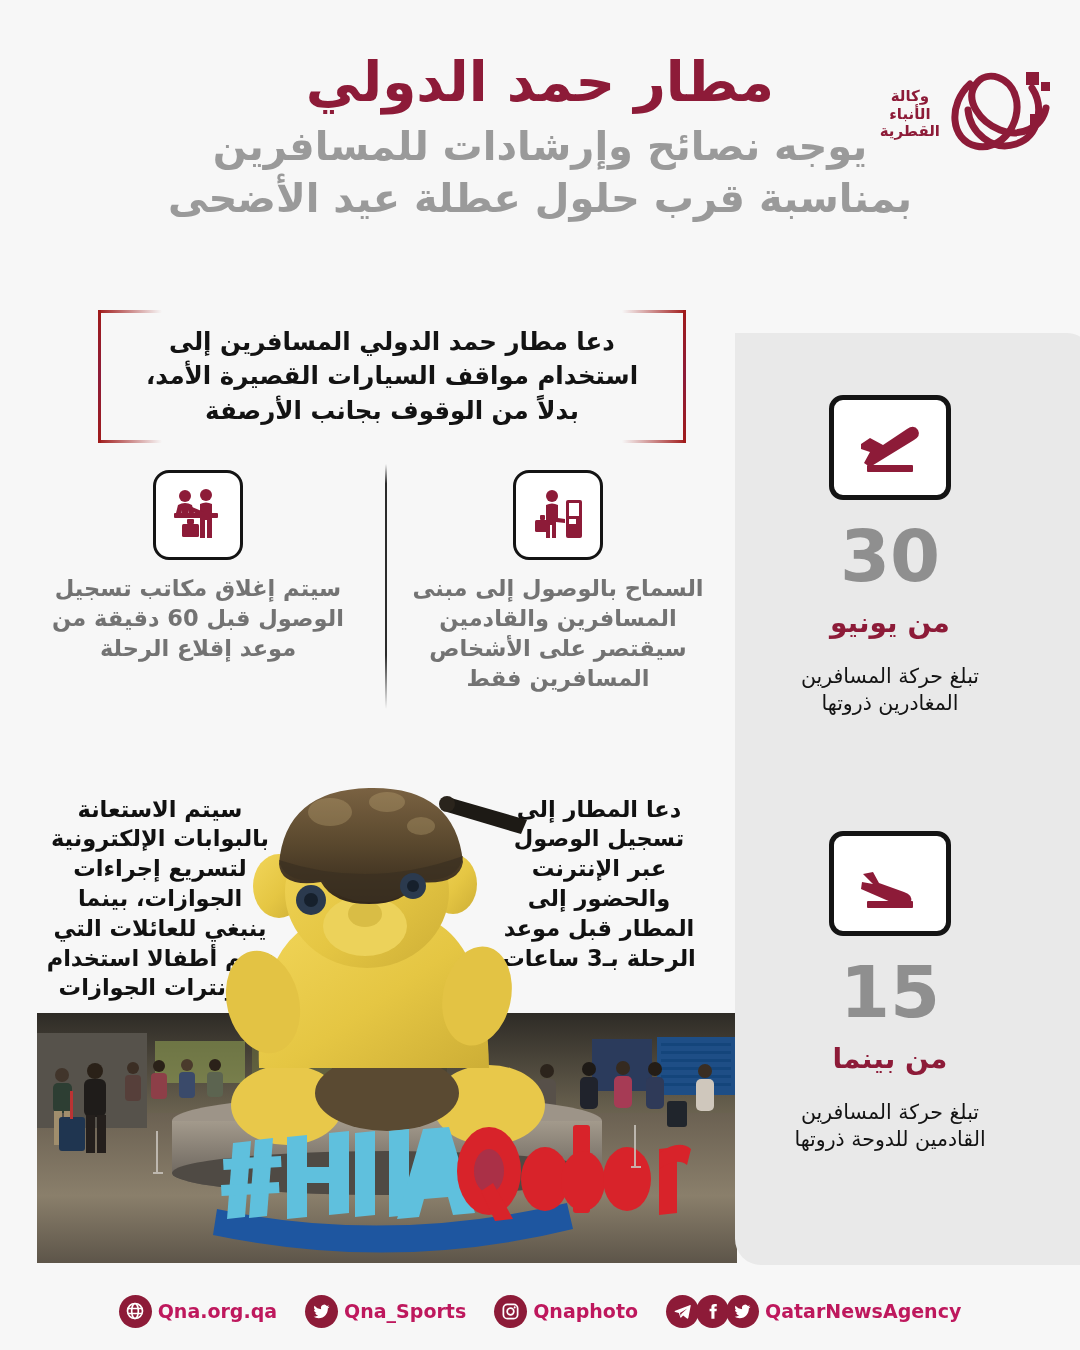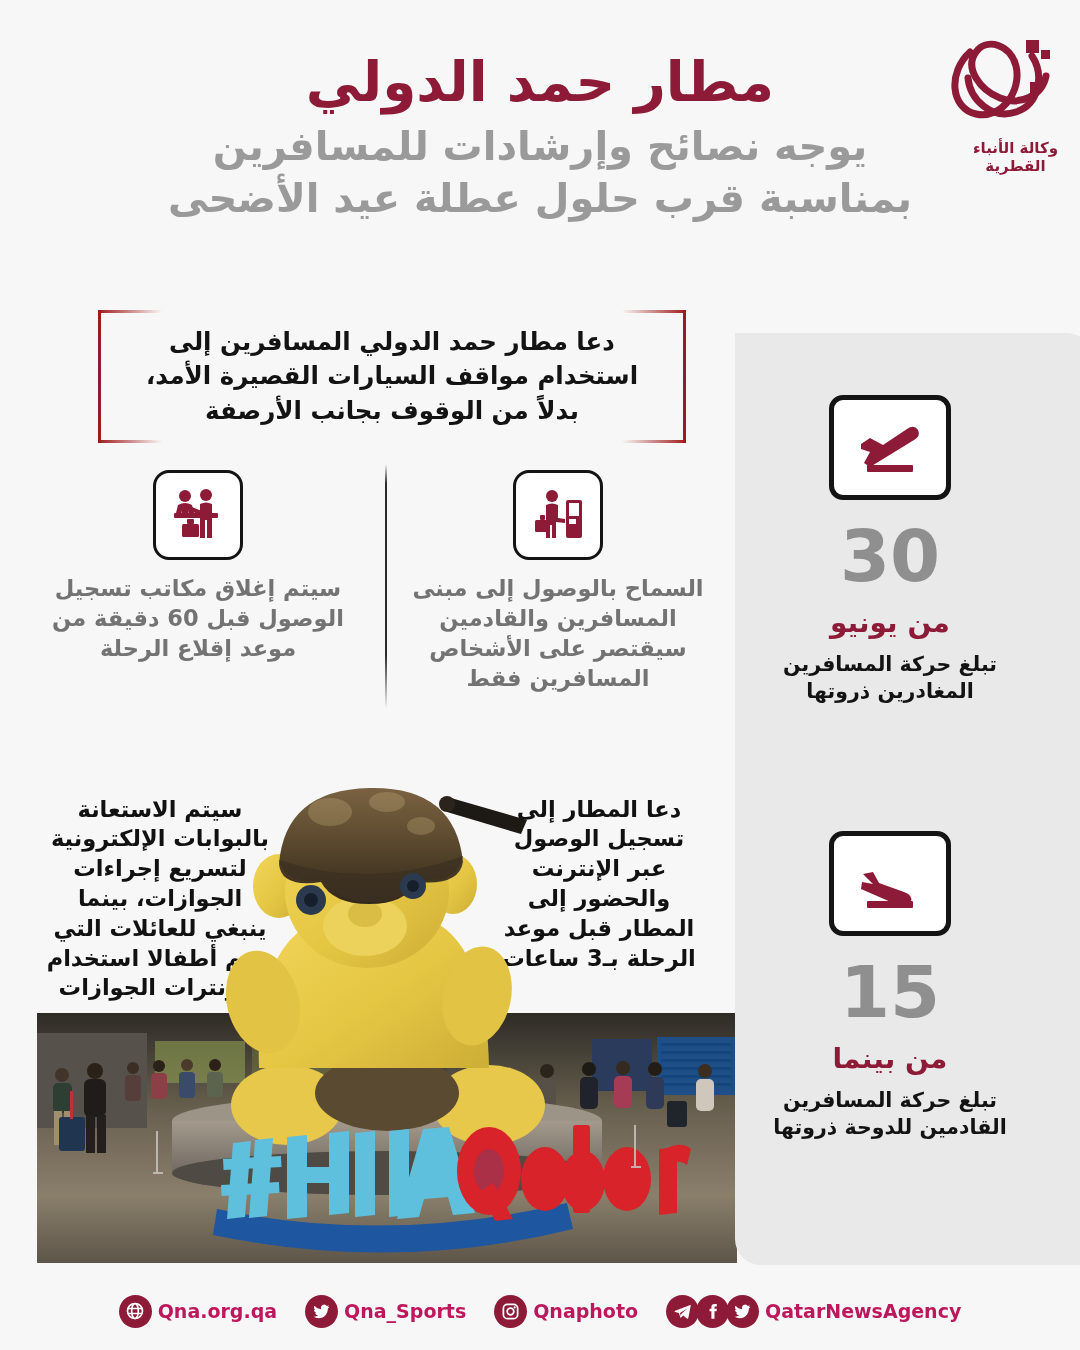--- a/index.html
+++ b/index.html
@@ -7,21 +7,21 @@
   body{
     width:1080px;height:1350px;
     background:#f7f7f7;
     font-family:"DejaVu Sans","Liberation Sans",sans-serif;
     overflow:hidden;position:relative;
   }
   .stage{position:absolute;inset:0;width:1080px;height:1350px;}
 
   
   .logo{position:absolute;top:26px;right:22px;width:160px;height:175px;
-        display:flex;flex-direction:column;align-items:flex-start;justify-content:flex-start;}
+        display:flex;flex-direction:row;align-items:center;justify-content:flex-start;}
   .logo svg{display:block;}
   .logo-words{margin-top:2px;text-align:center;line-height:1.18;
         color:#8d1b38;font-weight:700;font-size:15px;letter-spacing:1px;}
   .logo-words div:last-child{letter-spacing:4px;}
 
   
   .head{position:absolute;top:52px;left:0;width:1080px;text-align:center;}
   .head h1{margin:0;font-size:55px;line-height:1.12;font-weight:800;color:#8d1b38;
            letter-spacing:-1px;}
   .head h2{margin:6px 0 0;font-size:40px;line-height:1.32;font-weight:700;color:#9a9a9a;}
@@ -71,22 +71,22 @@
      background:#e9e9e9;border-top-right-radius:26px;border-bottom-left-radius:26px;}
   .stat{position:absolute;left:0;width:310px;text-align:center;}
   .stat.a{top:62px;}
   .stat.b{top:498px;}
   .stat .sq{width:112px;height:95px;margin:0 auto;background:#fff;
      border:5px solid #141414;border-radius:14px;
      display:flex;align-items:center;justify-content:center;}
   .stat .num{font-size:72px;font-weight:800;color:#8f8f8f;line-height:1;margin-top:20px;
      font-family:"DejaVu Sans","Liberation Sans",sans-serif;}
   .stat .mon{font-size:28px;font-weight:800;color:#8d1b38;margin-top:14px;}
-  .stat .cap{font-size:20.5px;font-weight:700;color:#131313;line-height:1.32;
-     margin:12px auto 0;width:248px;}
+  .stat .cap{font-size:20.5px;font-weight:400;color:#131313;line-height:1.32;
+     margin:24px auto 0;width:248px;}
 
   
   .footer{position:absolute;left:0;top:1288px;width:1080px;height:46px;
      display:flex;align-items:center;justify-content:center;gap:0;}
   .sgroup{display:flex;align-items:center;direction:ltr;margin:0 14px;}
   .sicon{width:33px;height:33px;border-radius:50%;background:#8d1b38;
      display:flex;align-items:center;justify-content:center;margin-right:-3px;}
   .sicon:last-of-type{margin-right:0;}
   .sicon svg{display:block;}
   .slabel{font-size:19px;color:#be185d;font-weight:600;margin-left:9px;

